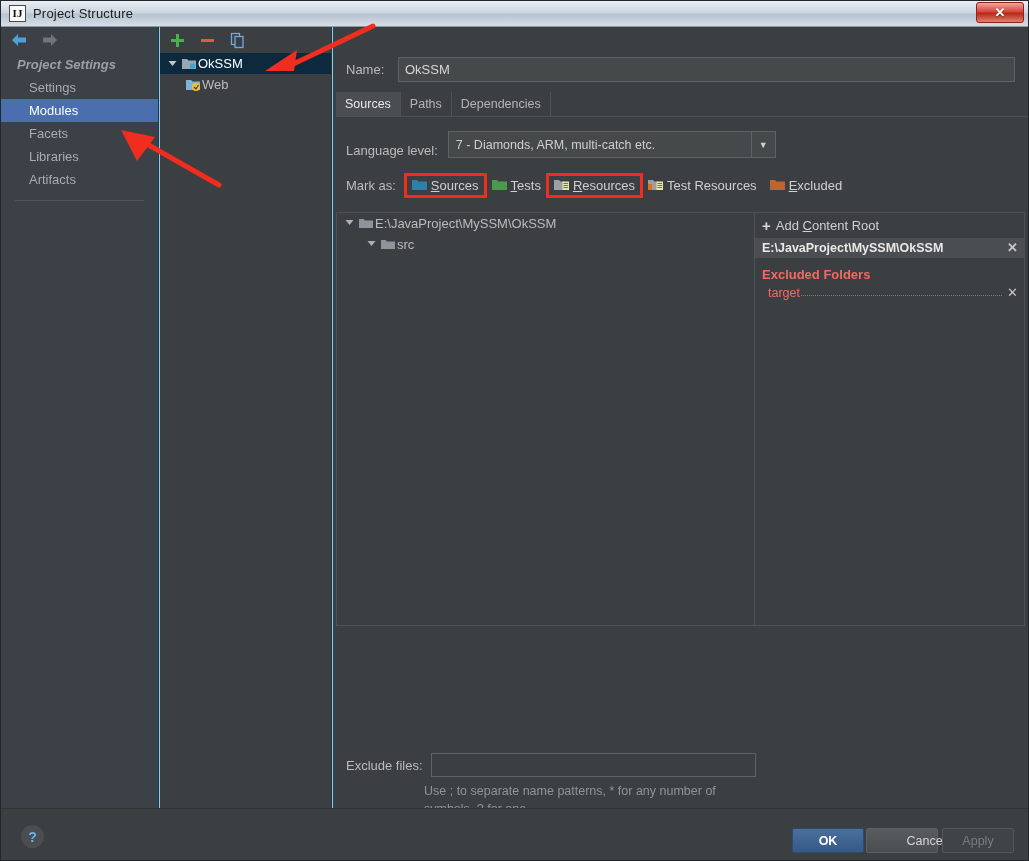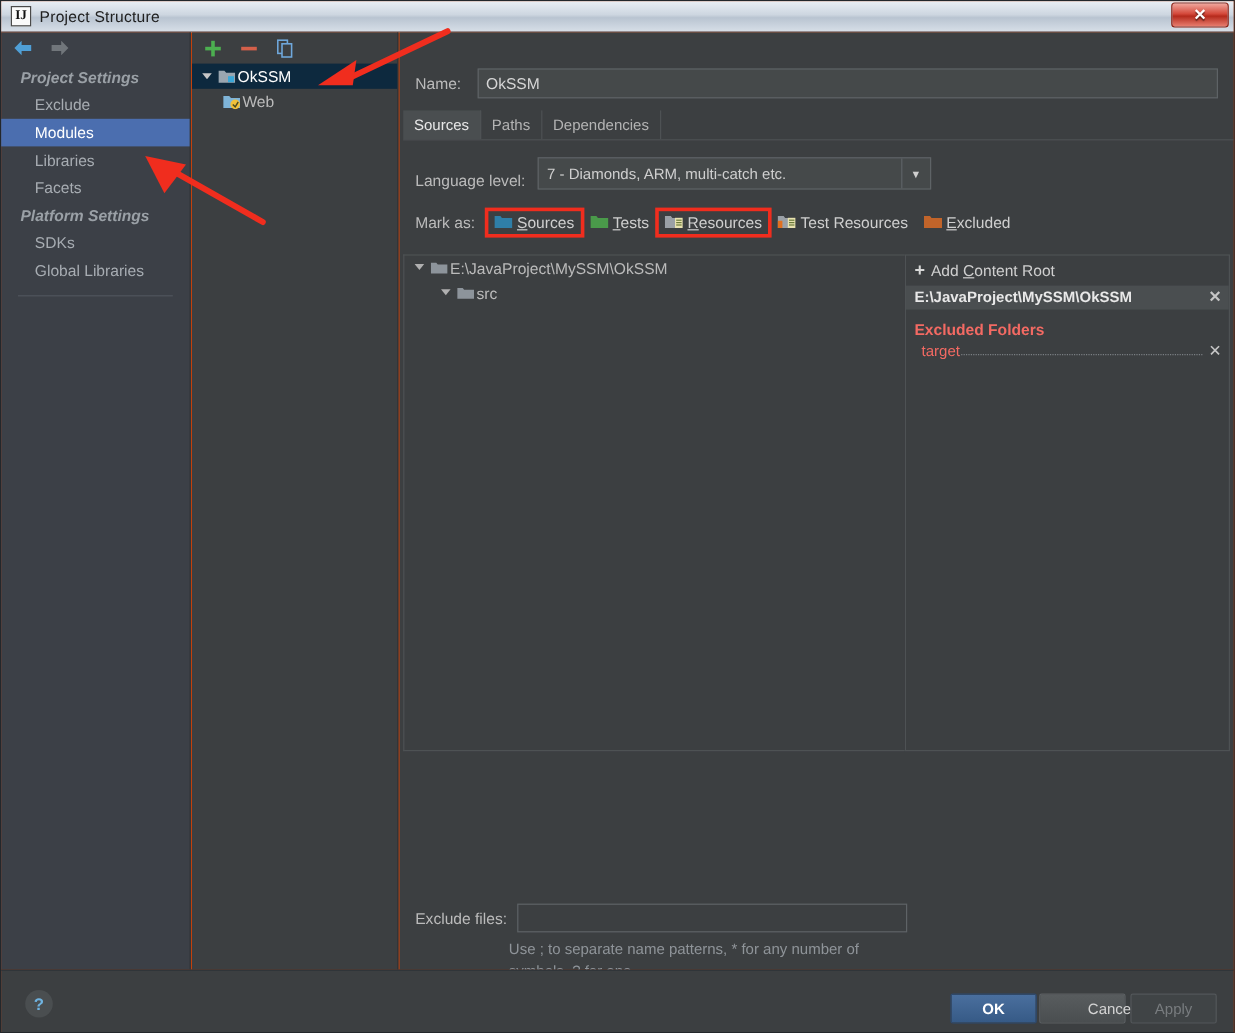--- a/index.html
+++ b/index.html
@@ -7,21 +7,21 @@
     width: 1029px; height: 861px;
     background: #3c3f41;
     font-family: "Liberation Sans", sans-serif;
     overflow: hidden;
   }
 
   
   #window {
     position: relative;
     width: 1029px; height: 861px;
-    background: #c2410c;
+    background: #7dd3fc;
     border: 1px solid #23272b;
   }
 
   
   #titlebar {
     position: absolute; left: 0; top: 0;
     width: 1027px; height: 26px;
     background: linear-gradient(180deg,#e9eef4 0%,#cdd6e0 45%,#b9c4d1 55%,#d6dee7 100%);
     border-bottom: 1px solid #8c97a4;
     display: flex; align-items: center;
@@ -240,31 +240,27 @@
         <svg class="nav-arrow" viewBox="0 0 17 14">
           <path d="M7 1 L1 7 L7 13 L7 9.5 L15 9.5 L15 4.5 L7 4.5 Z" fill="#4f9fd6"></path>
         </svg>
         <svg class="nav-arrow" viewBox="0 0 17 14">
           <path d="M10 1 L16 7 L10 13 L10 9.5 L2 9.5 L2 4.5 L10 4.5 Z" fill="#71767b"></path>
         </svg>
       </div>
 
       <div>
         <div class="sb-group">Project Settings</div>
-        <div class="sb-item">Exclude</div>
+        <div class="sb-item">Settings</div>
         <div class="sb-item sel">Modules</div>
+        <div class="sb-item">Facets</div>
         <div class="sb-item">Libraries</div>
-        <div class="sb-item">Facets</div>
-      </div>
-
-      <div>
-        <div class="sb-group">Platform Settings</div>
-        <div class="sb-item">SDKs</div>
-        <div class="sb-item">Global Libraries</div>
-      </div>
+        <div class="sb-item">Artifacts</div>
+      </div>
+
 
       <div class="sb-sep"></div>
     </div>
 
     <div id="modules-panel">
       <div id="mod-toolbar">
         <svg class="tb-btn" viewBox="0 0 17 17">
           <rect x="7" y="2" width="3" height="13" fill="#4caf50"></rect>
           <rect x="2" y="7" width="13" height="3" fill="#4caf50"></rect>
         </svg>

